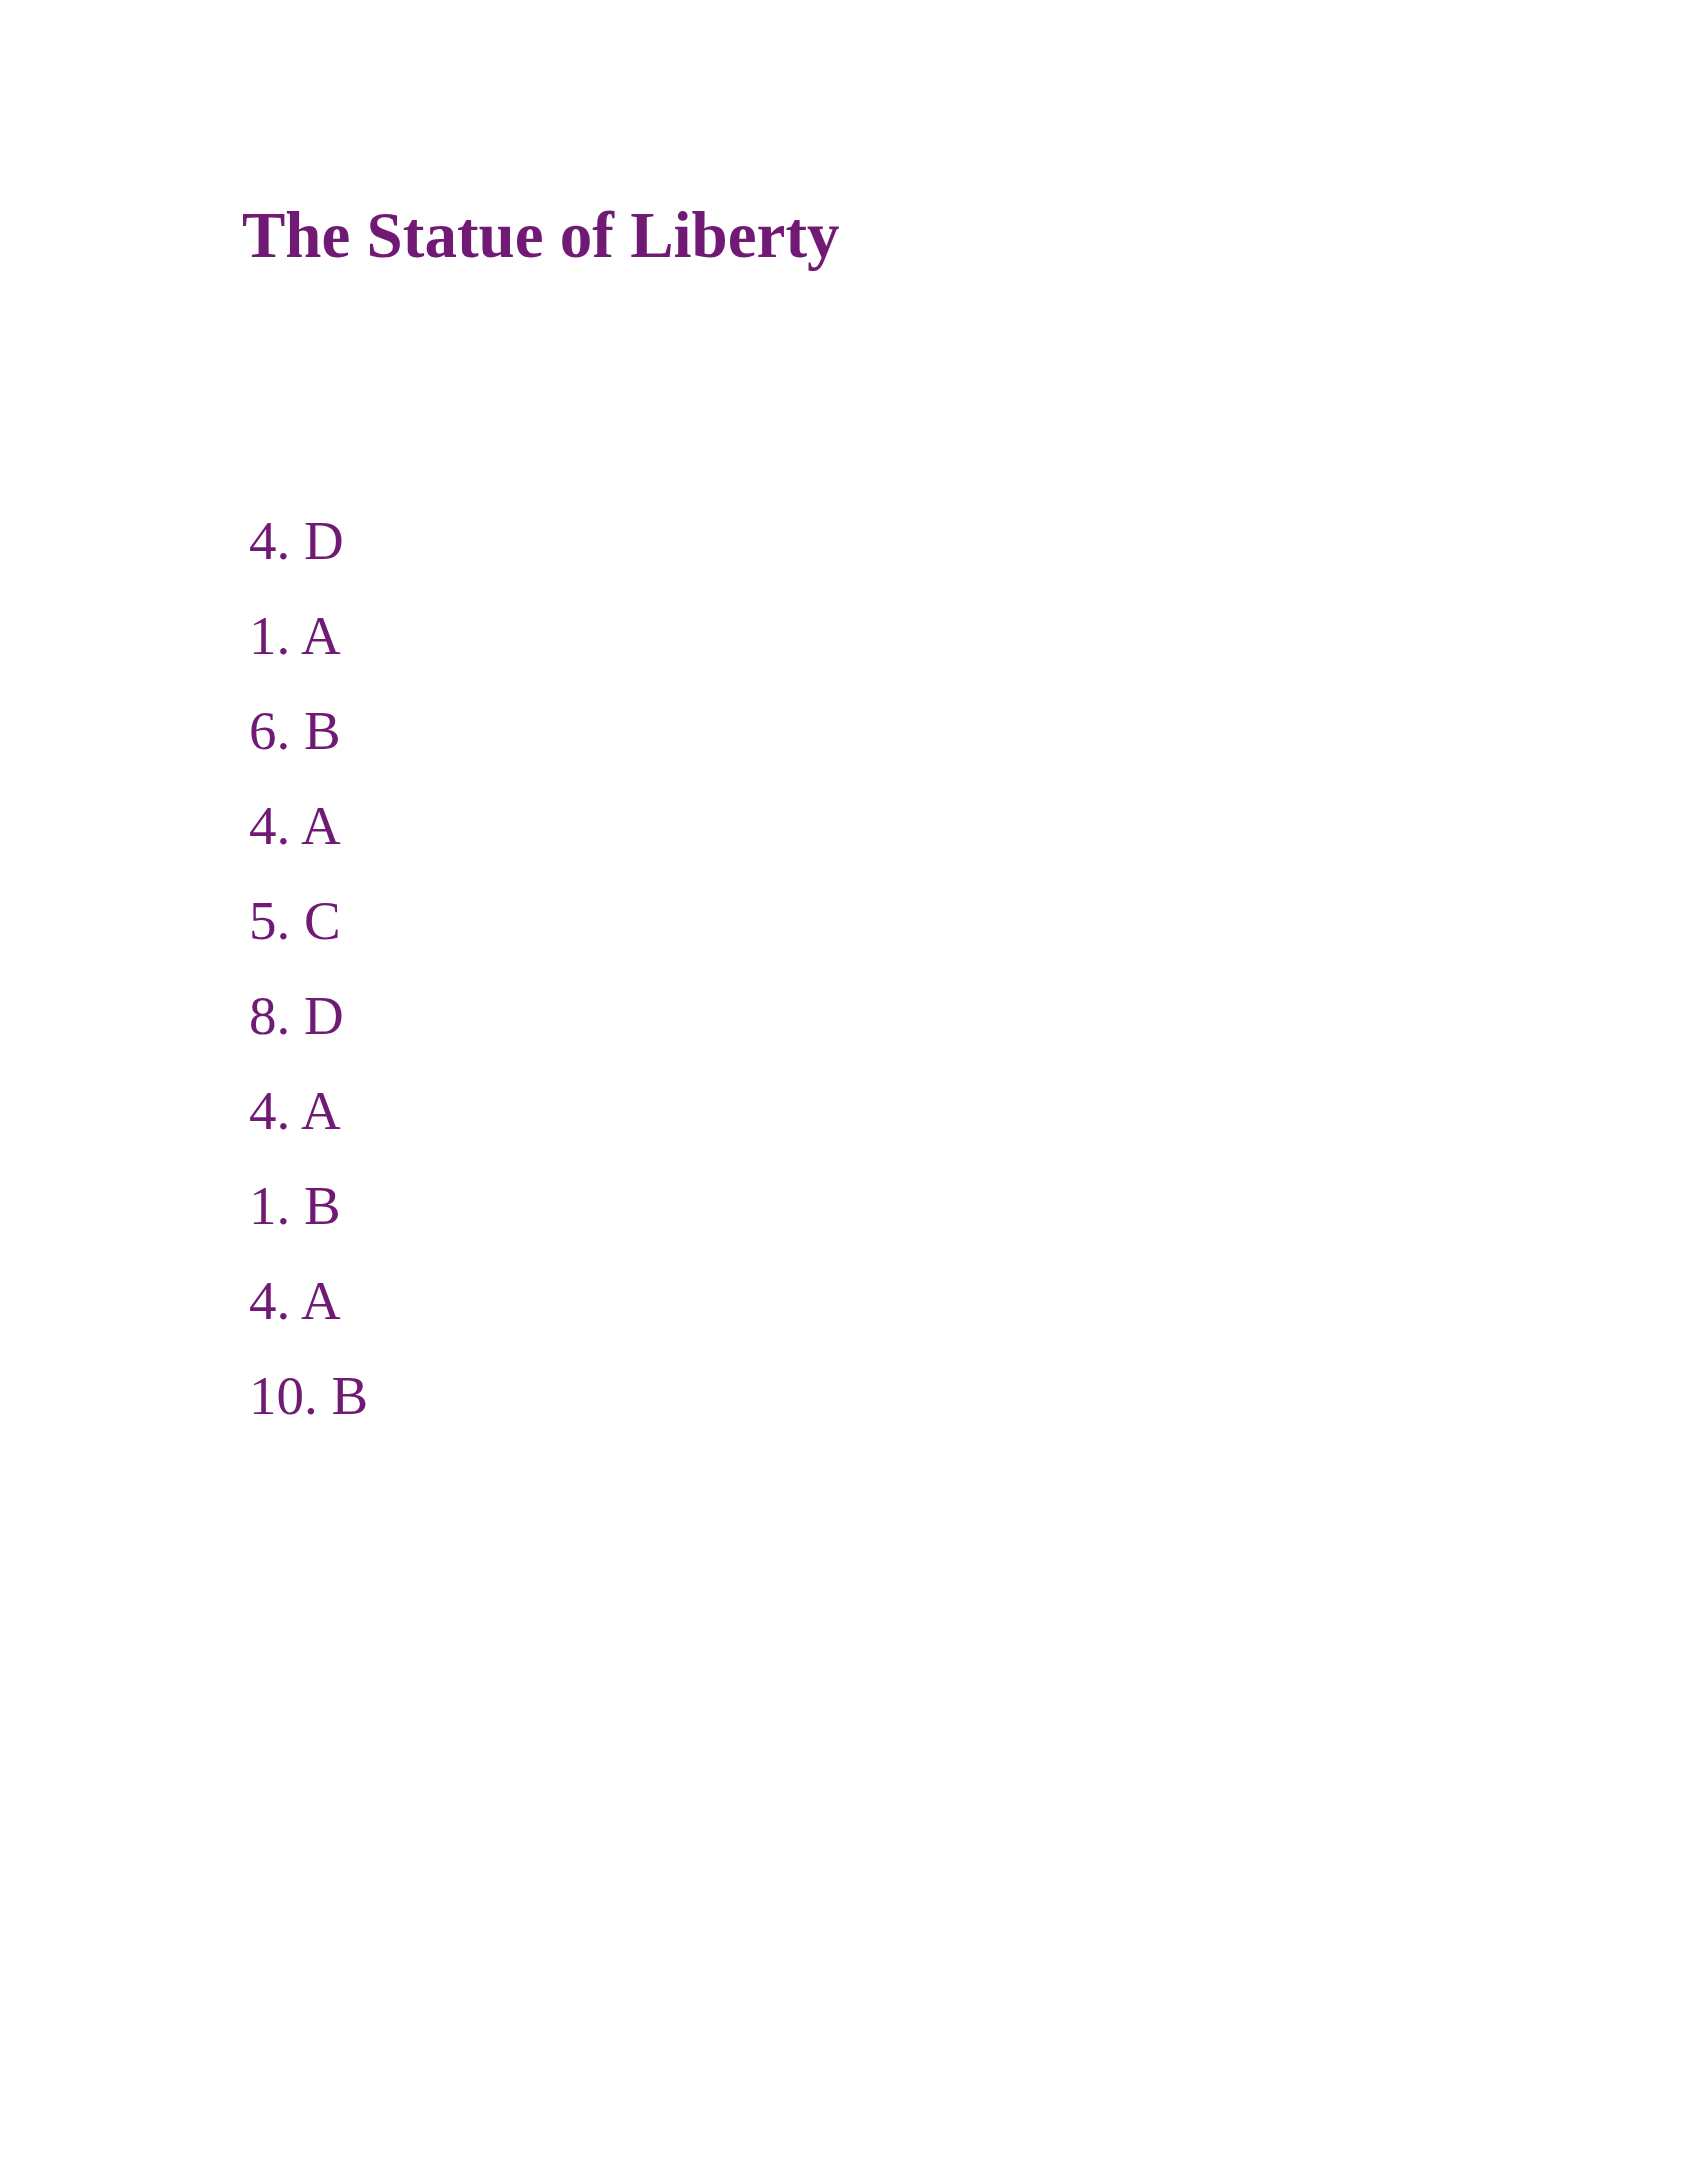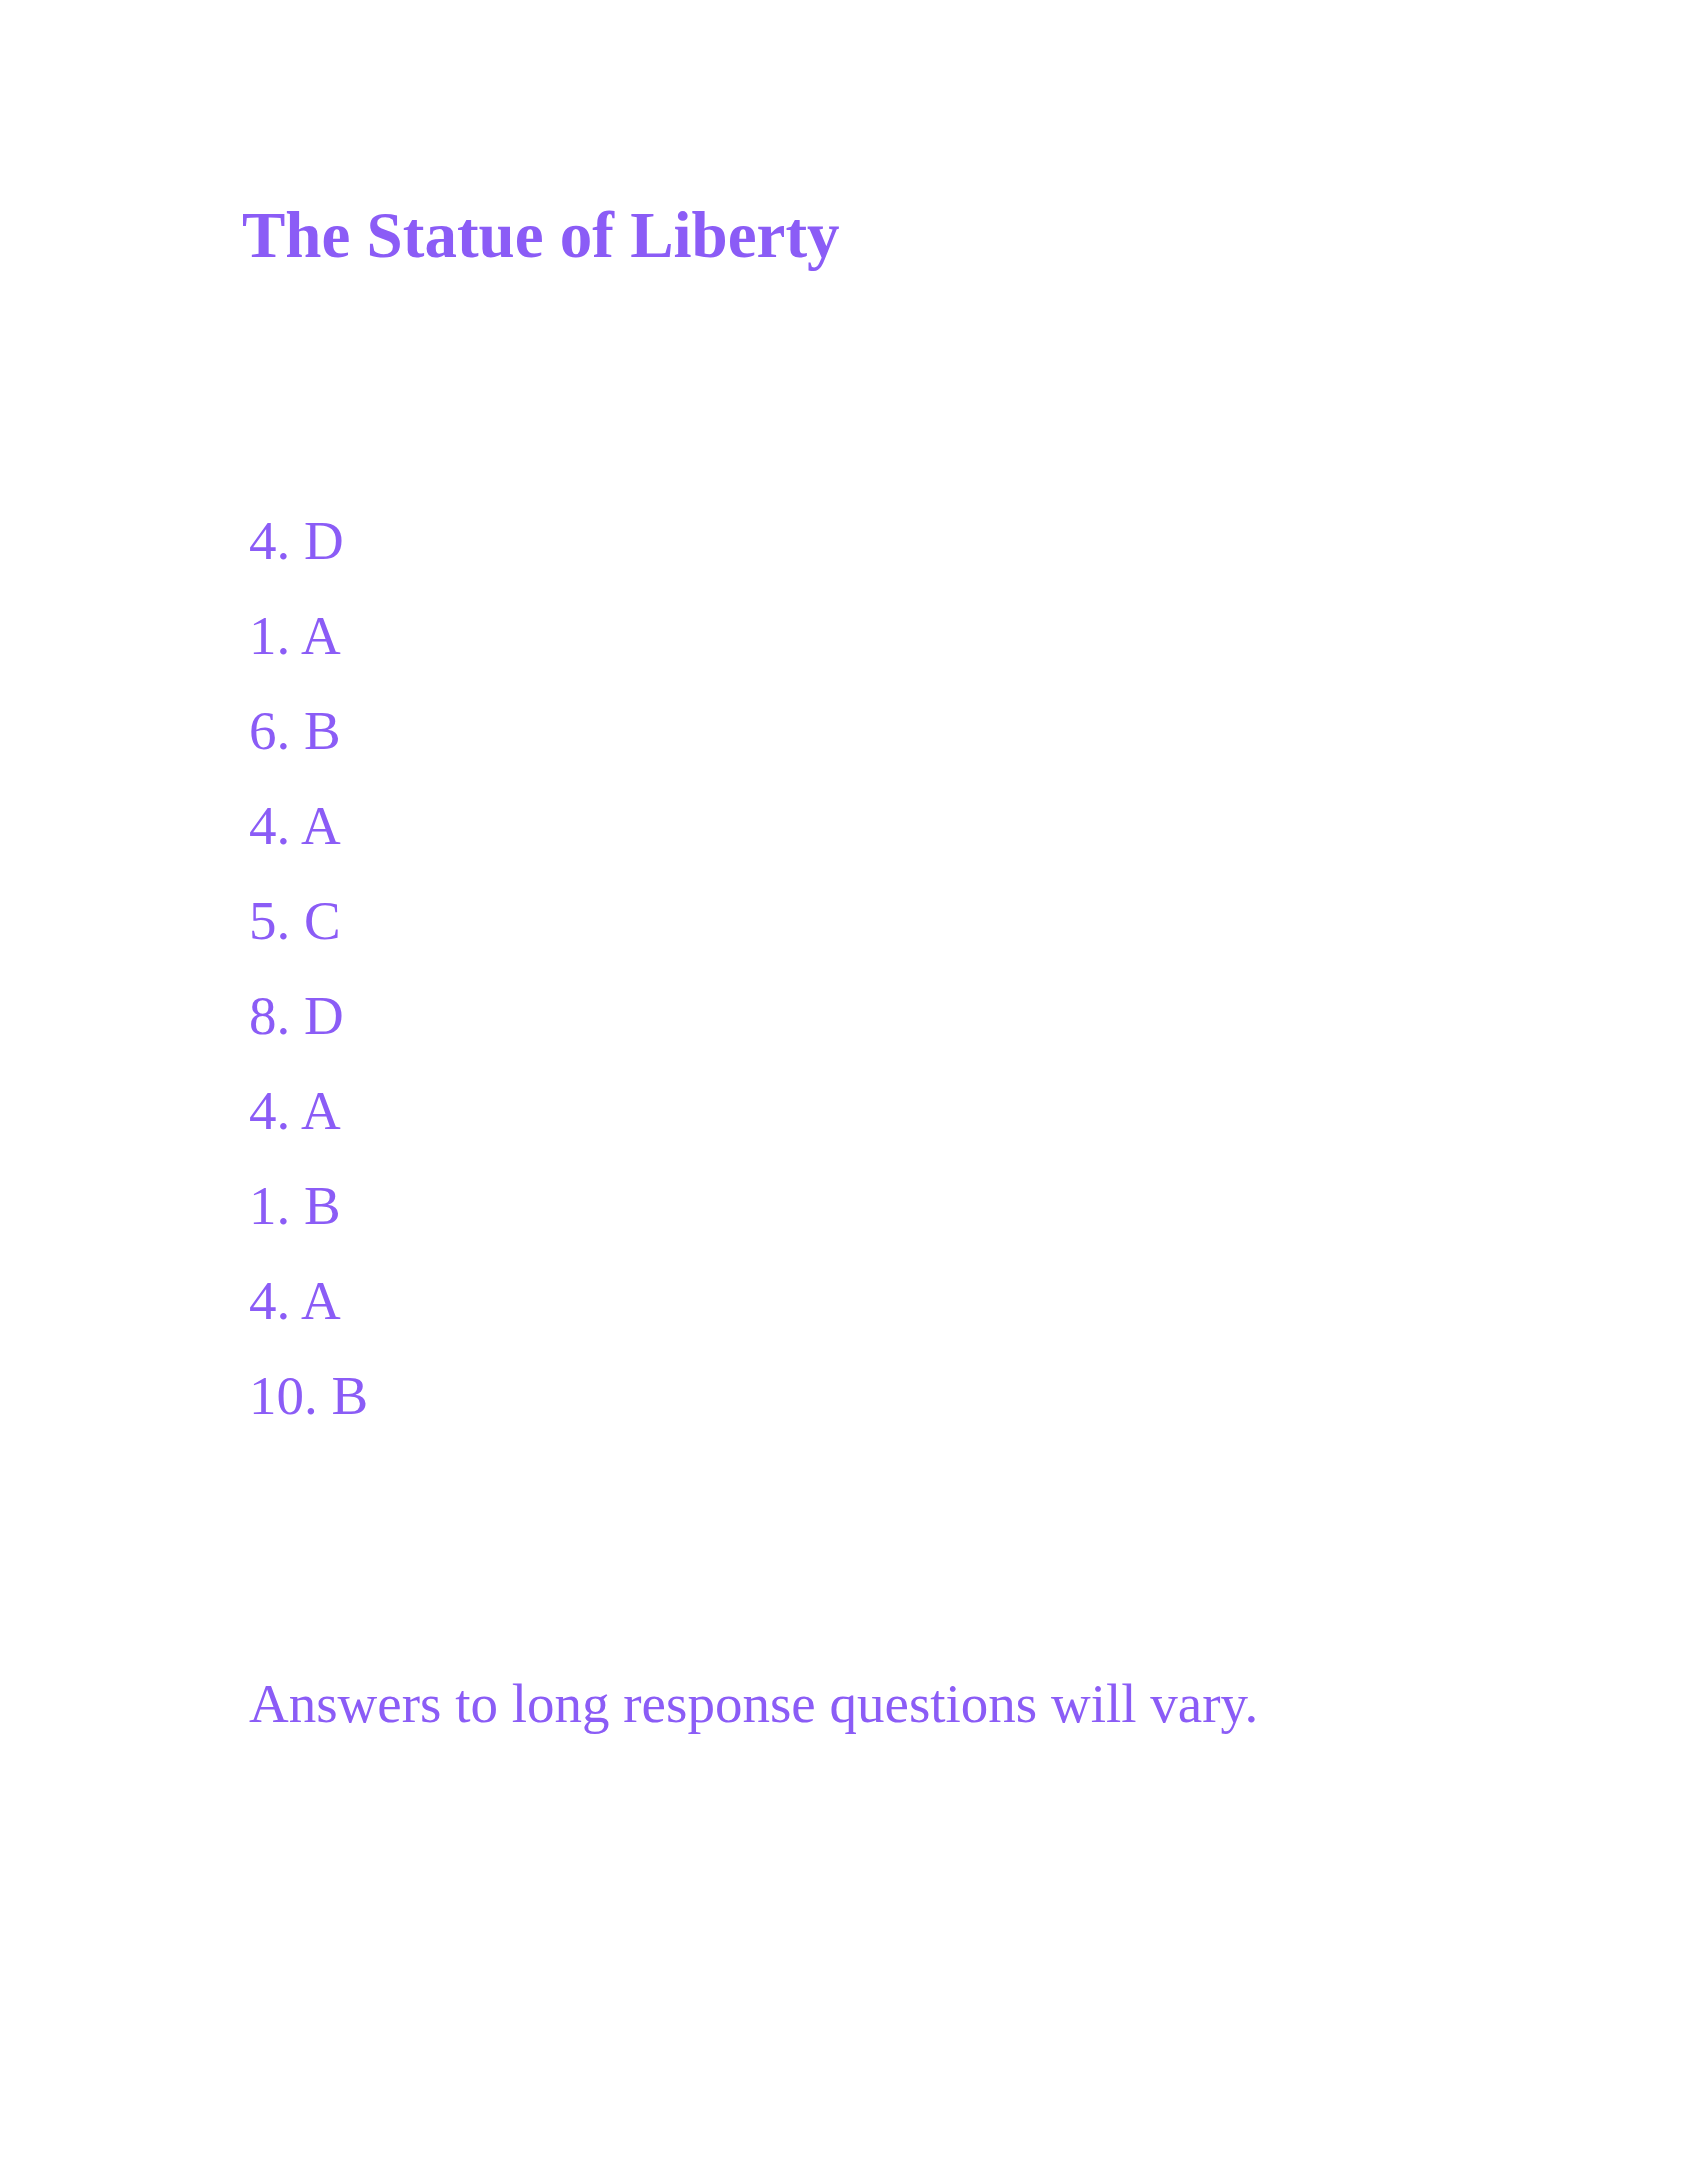--- a/index.html
+++ b/index.html
@@ -5,21 +5,21 @@
   html, body {
     margin: 0;
     padding: 0;
     background: #ffffff;
   }
   .page {
     position: relative;
     width: 1452px;
     height: 2178px;
     background: #ffffff;
-    color: #8b5cf6;
+    color: #701a75;
     font-family: "Liberation Serif", "DejaVu Serif", serif;
     overflow: hidden;
   }
   .doc-title {
     position: absolute;
     left: 242px;
     top: 203px;
     margin: 0;
     font-family: "Liberation Serif", "DejaVu Serif", serif;
     font-size: 65px;
@@ -79,16 +79,15 @@
     <li>6. B</li>
     <li>4. A</li>
     <li>5. C</li>
     <li>8. D</li>
     <li>4. A</li>
     <li>1. B</li>
     <li>4. A</li>
     <li>10. B</li>
   </ol>
 
-  <p class="footer-note">Answers to long response questions will vary.</p>
 
 </div>
 
 
 </body></html>

